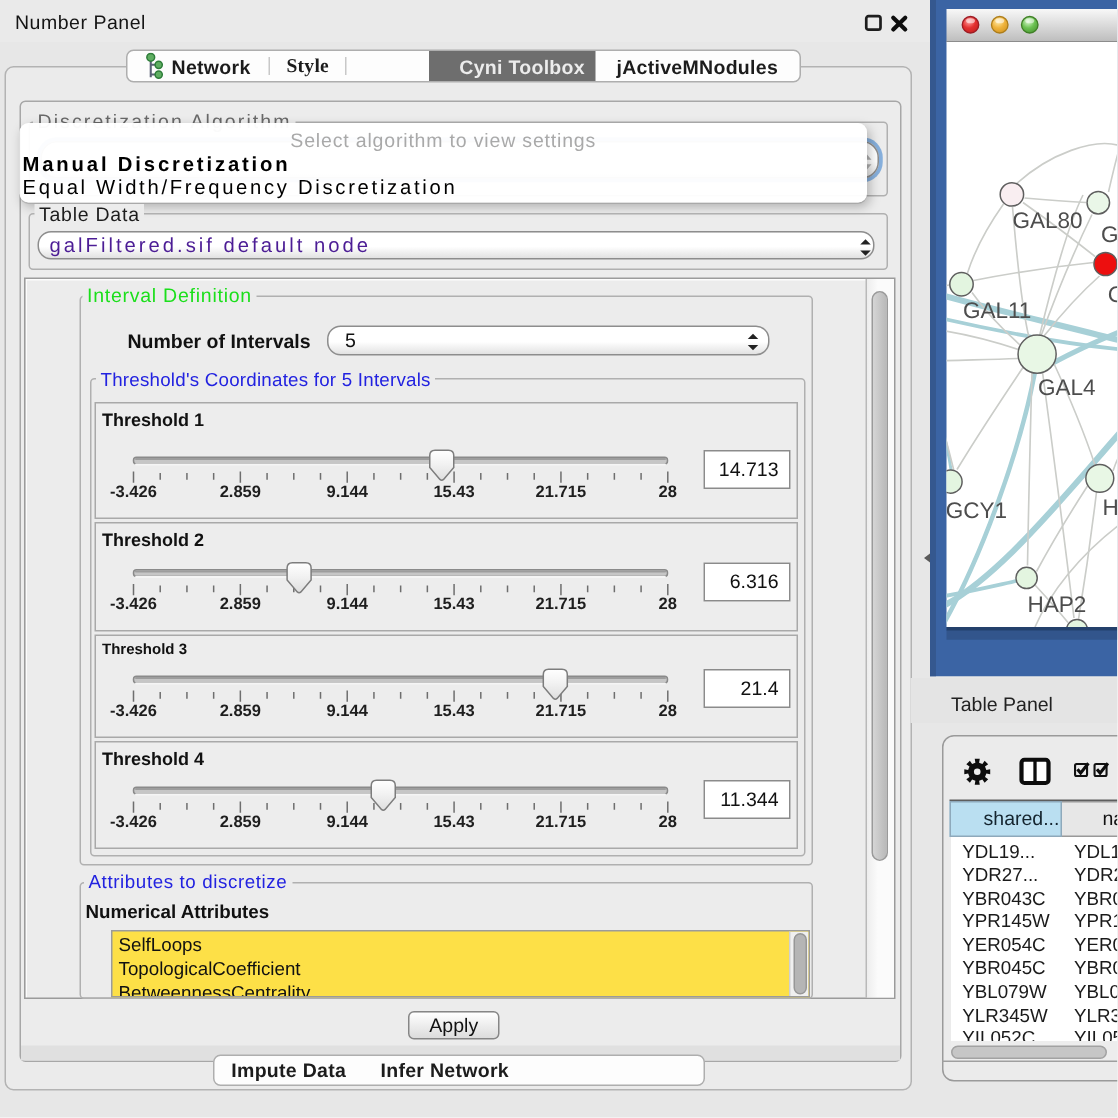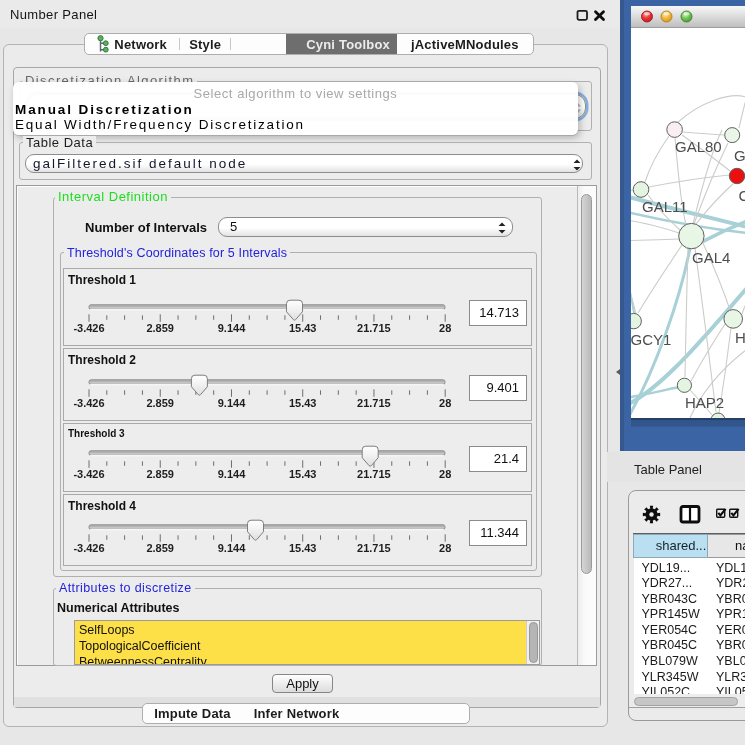--- a/index.html
+++ b/index.html
@@ -36,21 +36,21 @@
 <div class="tabbar" style="left:84px;top:33px;width:450px;height:22px;">
   <div class="tab" style="width:97px;">
     <svg width="13" height="18" viewBox="0 0 13 18" style="margin-right:4px;">
       <path d="M3.5,5.5 L3.5,16.5 M3.5,8.2 L7,8.2 M3.5,14.7 L7,14.7" stroke="#5a6275" stroke-width="1.4" fill="none"></path>
       <circle cx="3.5" cy="3.2" r="2.6" fill="#5fae62" stroke="#2e7d3a" stroke-width="1"></circle>
       <circle cx="8.8" cy="8.2" r="2.4" fill="#5fae62" stroke="#2e7d3a" stroke-width="1"></circle>
       <circle cx="8.8" cy="14.7" r="2.4" fill="#5fae62" stroke="#2e7d3a" stroke-width="1"></circle>
     </svg>
     Network</div>
   <div class="tsep"></div>
-  <div class="tab" style="width:51px;">Style</div>
+  <div class="tab" style="width:51px;font-family:Liberation Serif, serif;">Style</div>
   <div class="tsep"></div>
   <div class="tab" style="width:57px;margin-top:34px;">Select</div>
   <div class="tab tabsel" style="width:100px;padding-left:13px;">Cyni Toolbox</div>
   <div class="tab" style="width:140px;">jActiveMNodules</div>
 </div>
 
 <div class="grp" style="left:19px;top:81px;width:573px;height:50px;"></div>
 <div class="gtitle" style="left:22px;top:74px;color:#686868;letter-spacing:1.4px;">Discretization Algorithm</div>
 <div class="combo" style="left:27px;top:94px;width:559px;height:25px;border-radius:11px;box-shadow:0 0 0 2.5px rgba(100,155,215,0.75);"></div>
 <svg class="carr" style="left:573px;top:101px;" width="8" height="12" viewBox="0 0 10 14">
@@ -59,21 +59,21 @@
 </svg>
 
 <div class="abs" style="left:13px;top:82px;width:565px;height:53px;background:rgba(255,255,255,0.965);border-radius:6px;box-shadow:2px 3px 7px rgba(0,0,0,0.25),0 1px 0 rgba(180,180,180,0.5);"></div>
 <div class="abs" style="left:13px;top:86px;width:565px;text-align:center;font-size:13px;letter-spacing:0.55px;color:#a9a9a9;">Select algorithm to view settings</div>
 <div class="abs" style="left:15px;top:101.5px;font-size:13.5px;font-weight:bold;letter-spacing:1.9px;color:#000;">Manual Discretization</div>
 <div class="abs" style="left:15px;top:117px;font-size:13.5px;letter-spacing:1.8px;color:#000;">Equal Width/Frequency Discretization</div>
 
 <div class="grp" style="left:19px;top:142px;width:573px;height:38px;"></div>
 <div class="gtitle" style="left:23px;top:136px;color:#1d1d1d;">Table Data</div>
 <div class="combo" style="left:25px;top:154px;width:558px;height:19px;border-radius:9px;"></div>
-<div class="abs" style="left:33px;top:156px;font-size:13.5px;letter-spacing:2px;color:#0f172a;">galFiltered.sif default node</div>
+<div class="abs" style="left:33px;top:156px;font-size:13.5px;letter-spacing:2px;color:#4c1d95;">galFiltered.sif default node</div>
 <svg class="carr" style="left:572px;top:158px;" width="9" height="13" viewBox="0 0 10 14">
   <path d="M1.5,5 L5,1.5 L8.5,5 Z" fill="#222"></path>
       <path d="M1.5,9 L5,12.5 L8.5,9 Z" fill="#222"></path>
 </svg>
 
 <div class="abs" style="left:16px;top:185px;width:581px;height:481px;border:1px solid #9b9b9b;background:#ececec;box-sizing:border-box;box-shadow:inset 1px 1px 0 rgba(255,255,255,0.85);"></div>
 
 <div class="abs" style="left:577px;top:186px;width:19px;height:479px;background:linear-gradient(90deg,#ededed,#fbfbfb 40%,#fbfbfb);border-left:1px solid #b9b9b9;box-sizing:border-box;"></div>
 <div class="abs" style="left:581px;top:194px;width:11px;height:380px;background:linear-gradient(90deg,#d5d5d5,#b9b9b9);border:1px solid #9a9a9a;border-radius:6px;box-sizing:border-box;"></div>
 
@@ -177,21 +177,21 @@
           <stop offset="1" stop-color="#dedede"></stop>
         </linearGradient>
       </defs>
     </svg>
 <div class="tick-label" style="left:89.0px;top:397.0px;font-weight:bold;">-3.426</div>
 <div class="tick-label" style="left:160.2px;top:397.0px;font-weight:bold;">2.859</div>
 <div class="tick-label" style="left:231.5px;top:397.0px;font-weight:bold;">9.144</div>
 <div class="tick-label" style="left:302.7px;top:397.0px;font-weight:bold;">15.43</div>
 <div class="tick-label" style="left:373.9px;top:397.0px;font-weight:bold;">21.715</div>
 <div class="tick-label" style="left:445.2px;top:397.0px;font-weight:bold;">28</div>
-<div class="vbox" style="left:469px;top:375.0px;width:58px;height:26px;line-height:24px;padding-right:7px;">9.401</div>
+<div class="vbox" style="left:469px;top:375.0px;width:58px;height:26px;line-height:24px;padding-right:7px;">6.316</div>
 <div class="panel" style="left:63px;top:422.5px;width:469px;height:69.5px;"></div>
 <div class="abs" style="left:68px;top:427.5px;font-size:10px;font-weight:bold;color:#111;">Threshold 3</div>
 <svg class="abs" style="left:81px;top:443.0px;" width="372" height="32" viewBox="0 0 372 32">
       <rect x="8" y="7.8" width="356" height="4.6" rx="2" fill="#c6c6c6" stroke="#8a8a8a" stroke-width="1"></rect>
       <rect x="9" y="12" width="354" height="1.4" rx="0.7" fill="#f5f5f5"></rect>
       <rect x="9" y="8.4" width="354" height="1.2" rx="0.6" fill="#9d9d9d"></rect>
       <g stroke="#6e6e6e" stroke-width="1">
         <line x1="8.00" y1="17.3" x2="8.00" y2="24.8"></line>
         <line x1="25.81" y1="18.3" x2="25.81" y2="22.8"></line>
         <line x1="43.62" y1="18.3" x2="43.62" y2="22.8"></line>

